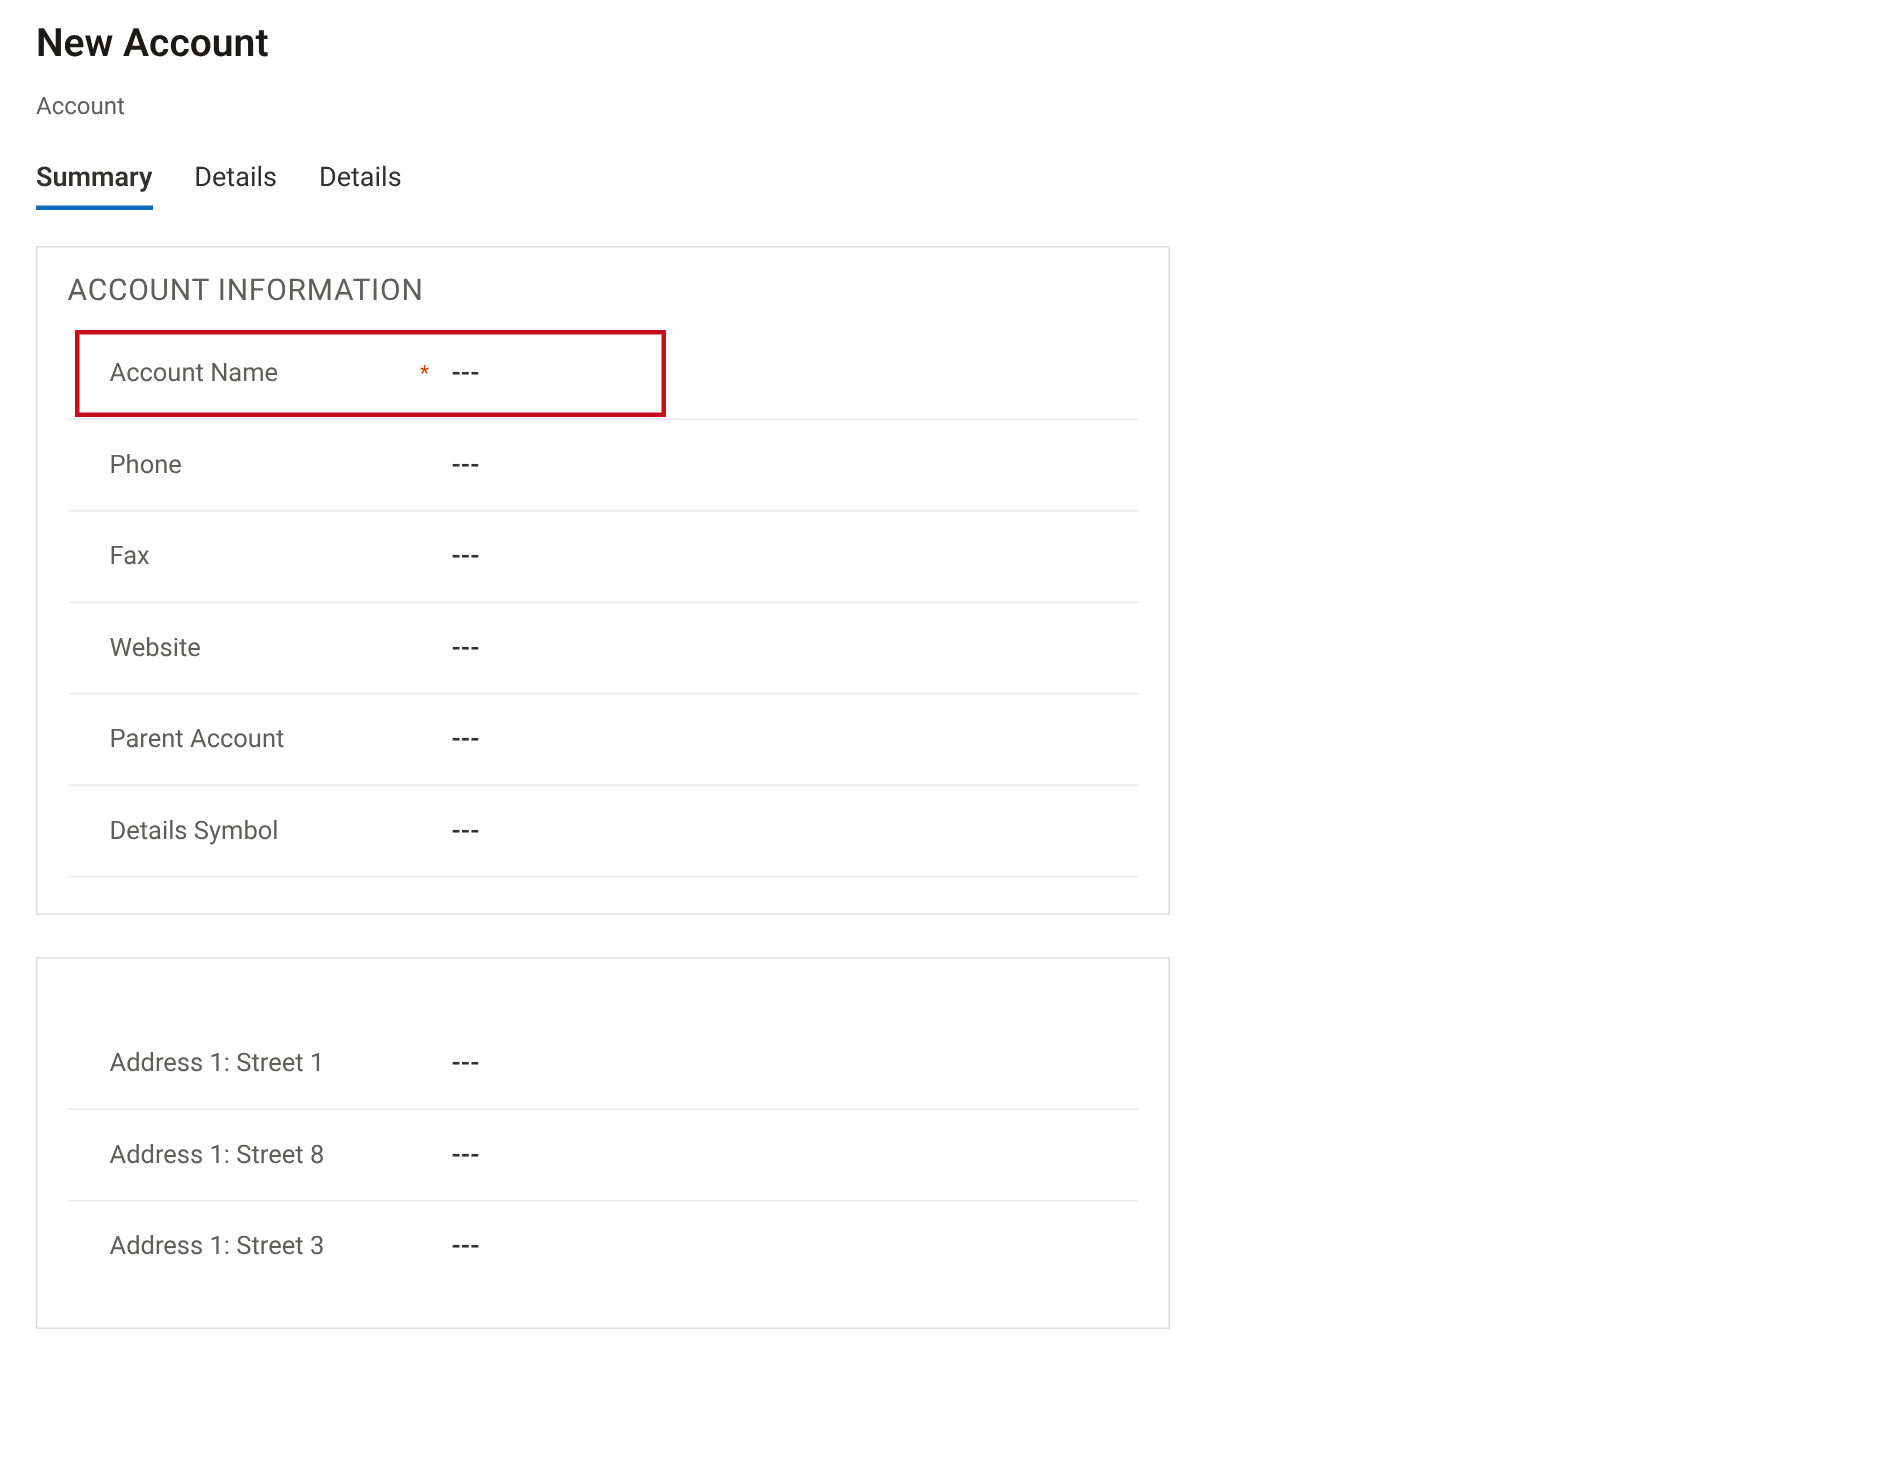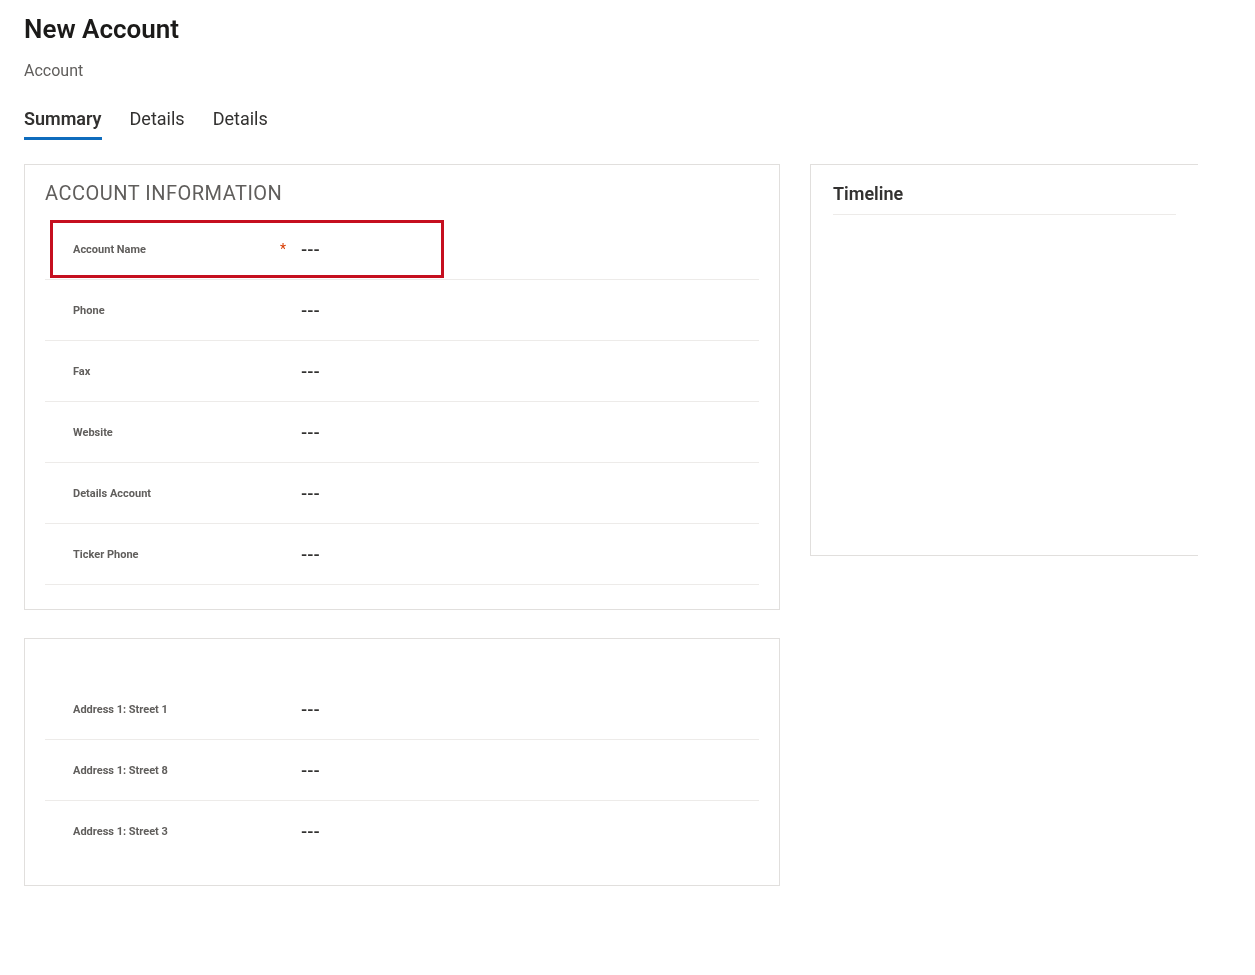--- a/index.html
+++ b/index.html
@@ -71,24 +71,23 @@
   }
   .field-row {
     display: flex;
     align-items: center;
     padding: 20px 0 20px 28px;
     border-bottom: 1px solid #edebe9;
     margin-left: 0;
   }
   .field-label {
     width: 200px;
-    font-size: 11px;
+    font-size: 17px;
     color: #605e5c;
     flex-shrink: 0;
-    font-weight: bold;
   }
   .required-mark {
     width: 20px;
     text-align: center;
     color: #d83b01;
     font-size: 14px;
     flex-shrink: 0;
   }
   .field-value {
     font-size: 17px;
@@ -173,27 +172,27 @@
             <div class="field-value">---</div>
           </div>
 
           <div class="field-row">
             <div class="field-label">Website</div>
             <div class="required-mark"></div>
             <div class="field-value">---</div>
           </div>
 
           <div class="field-row">
-            <div class="field-label">Details Account</div>
-            <div class="required-mark"></div>
-            <div class="field-value">---</div>
-          </div>
-
-          <div class="field-row">
-            <div class="field-label">Ticker Phone</div>
+            <div class="field-label">Parent Account</div>
+            <div class="required-mark"></div>
+            <div class="field-value">---</div>
+          </div>
+
+          <div class="field-row">
+            <div class="field-label">Details Symbol</div>
             <div class="required-mark"></div>
             <div class="field-value">---</div>
           </div>
 
         </div>
       </div>
 
       <div class="card">
         <div class="fields-wrapper" style="margin-top:24px;">
 
@@ -213,19 +212,14 @@
             <div class="field-label">Address 1: Street 3</div>
             <div class="required-mark"></div>
             <div class="field-value">---</div>
           </div>
 
         </div>
       </div>
 
     </div>
 
-    <div class="right-col">
-      <div class="timeline-card">
-        <div class="timeline-title">Timeline</div>
-      </div>
-    </div>
   </div>
 </div>
 
 </body></html>

